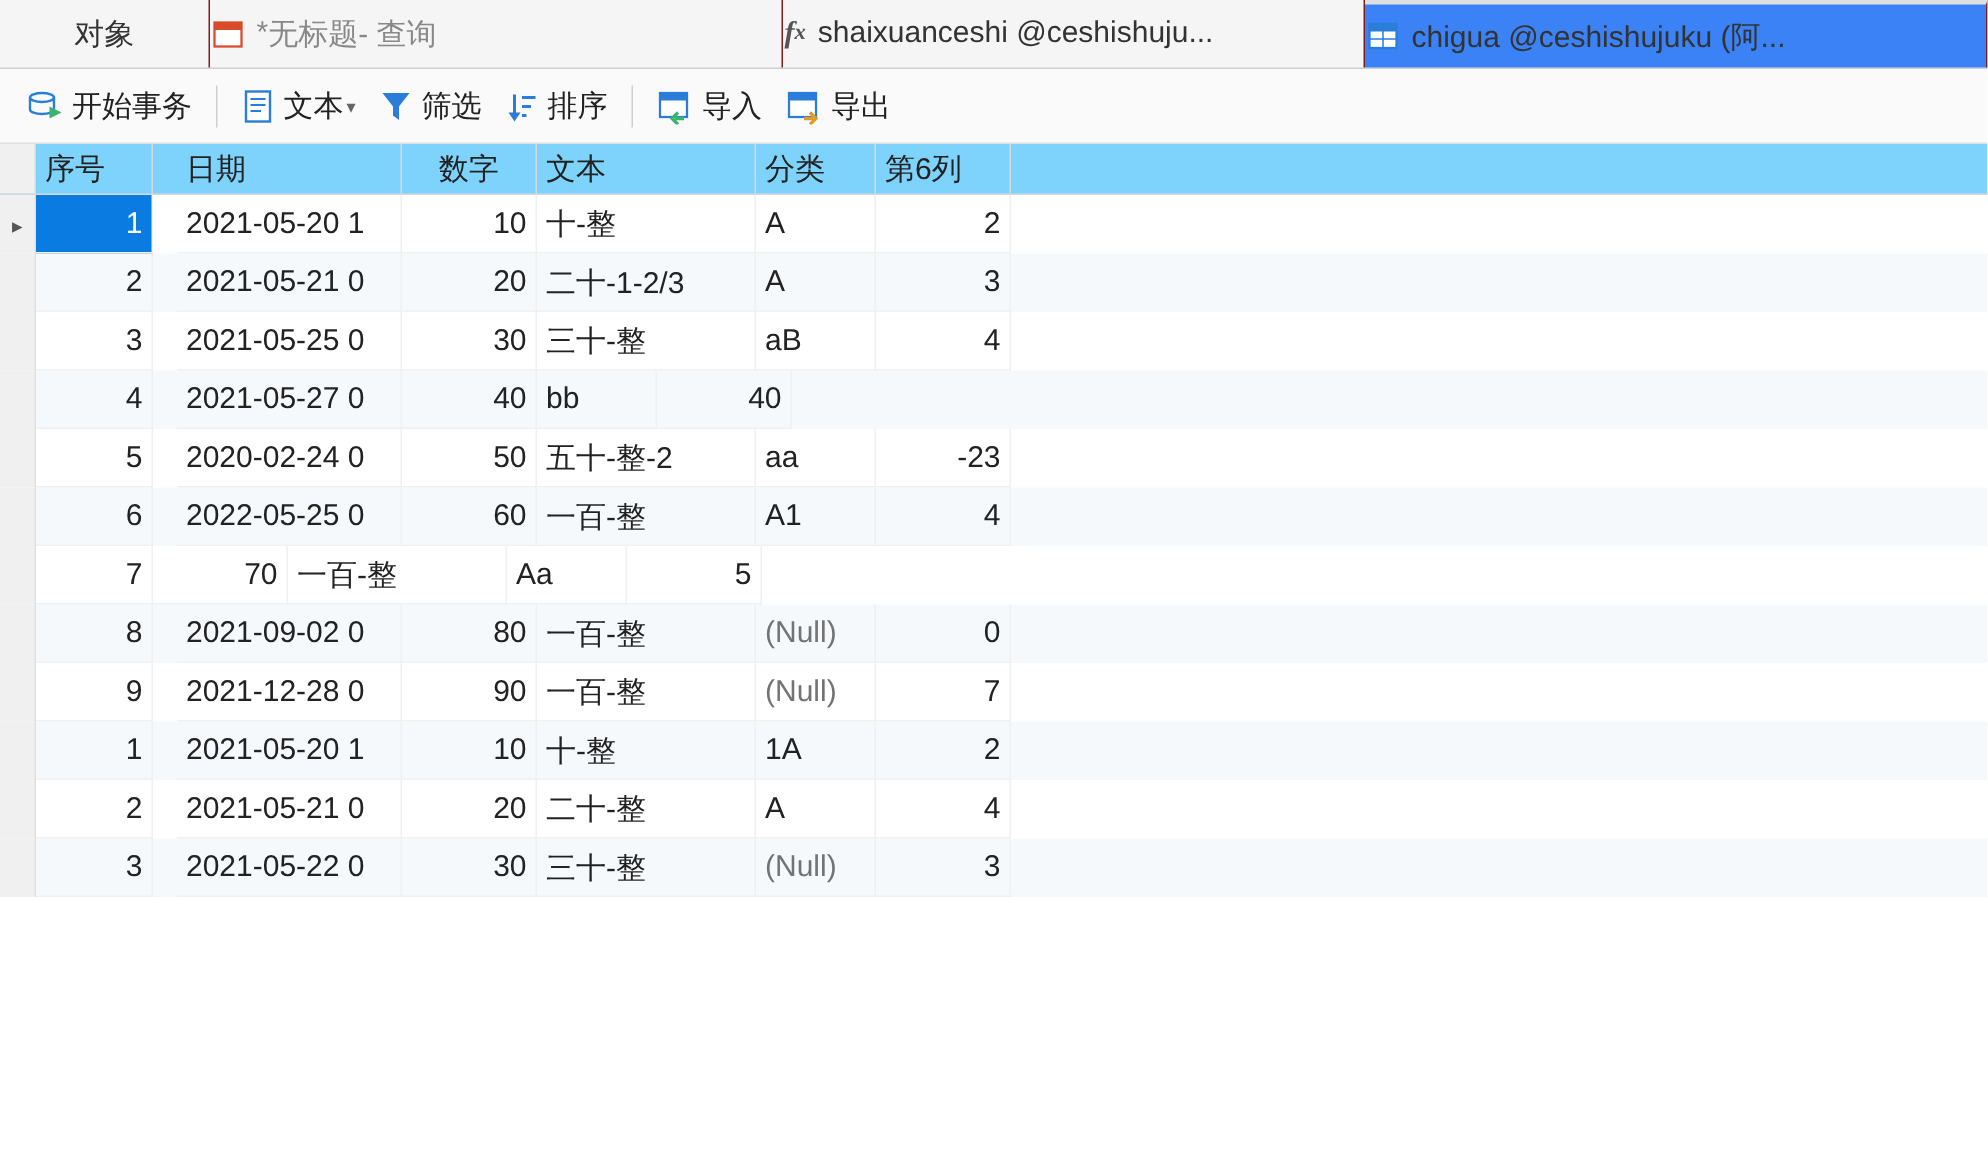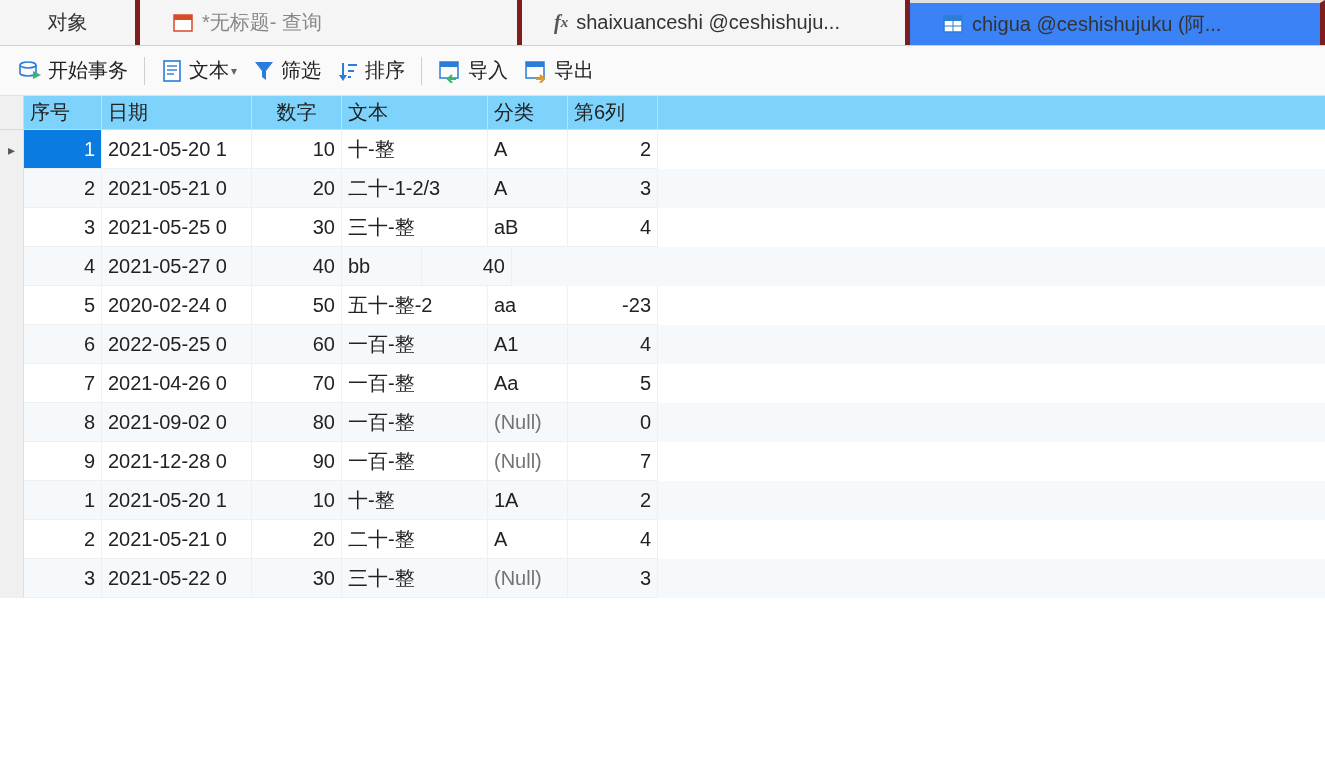--- a/index.html
+++ b/index.html
@@ -13,22 +13,22 @@
 }
 .tabs {
   display: flex;
   height: 46px;
   background: #f5f5f5;
   border-bottom: 1px solid #d0d0d0;
 }
 .tab {
   display: flex;
   align-items: center;
-  padding: 0 32px;
-  border-right: 5px solid #7f1d1d;
+  padding: 0 1px;
+  border-right: 1px solid #7f1d1d;
   cursor: pointer;
   white-space: nowrap;
   overflow: hidden;
   color: #333;
 }
 .tab.active {
   background: #3b82f6;
   border-top: 3px solid #e0e0e0;
 }
 .tab .tab-icon {
@@ -79,21 +79,21 @@
 }
 .col-h {
   display: flex;
   align-items: center;
   padding: 0 6px;
   border-right: 1px solid #d8d8d8;
   color: #222;
   cursor: pointer;
 }
 .col-seq { width: 78px; }
-.col-date { width: 150px; }
+.col-date { width: 150px; margin-left: 16px; }
 .col-num { width: 90px; justify-content: center; }
 .col-text { width: 146px; }
 .col-cat { width: 80px; }
 .col-c6 { width: 90px; }
 .grid-body .row {
   display: flex;
   height: 39px;
   align-items: stretch;
 }
 .grid-body .row.even { background: #f5f9fc; }
@@ -298,21 +298,20 @@
         <div class="cell col-seq num">6</div>
         <div class="cell col-date">2022-05-25 0</div>
         <div class="cell col-num num">60</div>
         <div class="cell col-text">一百-整</div>
         <div class="cell col-cat">A1</div>
         <div class="cell col-c6 num">4</div>
       </div>
       <div class="row">
         <div class="rowhandle"></div>
         <div class="cell col-seq num">7</div>
-        <div class="cell col-date">2021-04-26 0</div>
         <div class="cell col-num num">70</div>
         <div class="cell col-text">一百-整</div>
         <div class="cell col-cat">Aa</div>
         <div class="cell col-c6 num">5</div>
       </div>
       <div class="row even">
         <div class="rowhandle"></div>
         <div class="cell col-seq num">8</div>
         <div class="cell col-date">2021-09-02 0</div>
         <div class="cell col-num num">80</div>

